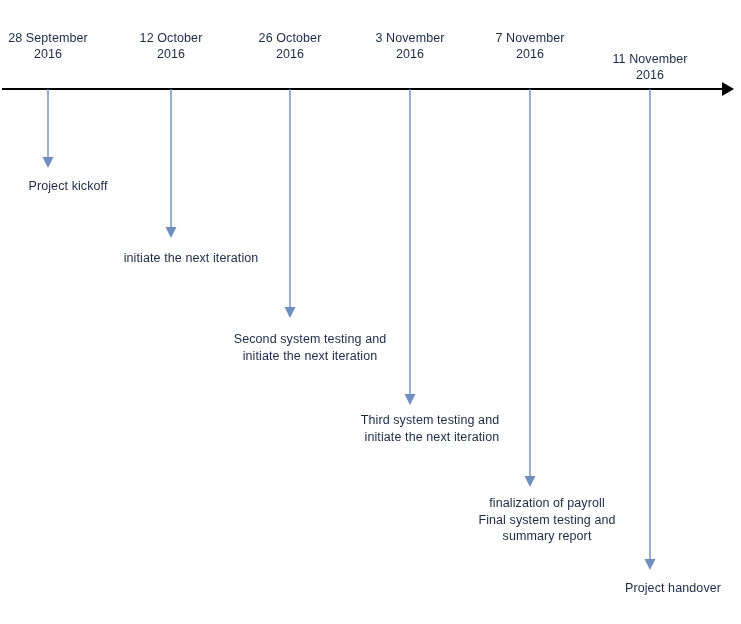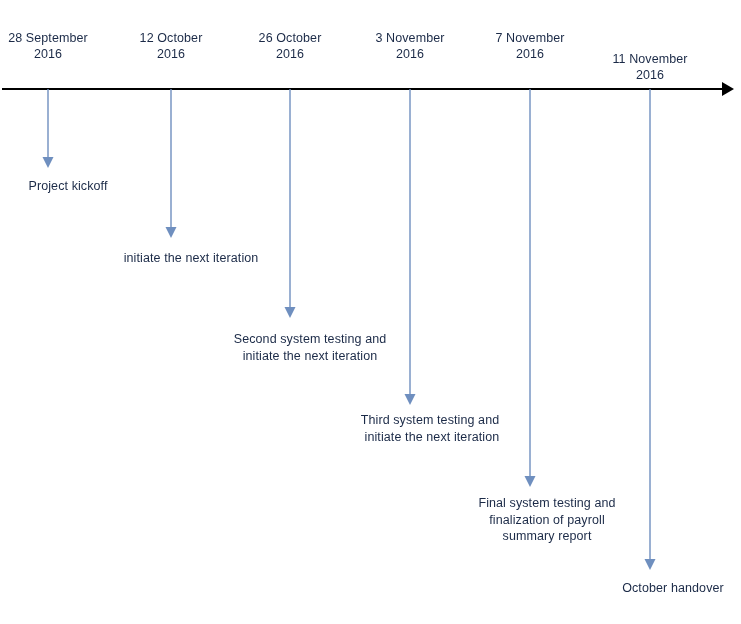--- a/index.html
+++ b/index.html
@@ -122,20 +122,20 @@
     </div>
     <div class="event-label" style="left: 290px; top: 331px; text-align: center;">
       <span class="event-line">Second system testing and</span>
       <span class="event-line">initiate the next iteration</span>
     </div>
     <div class="event-label" style="left: 410px; top: 412px; text-align: right;">
       <span class="event-line">Third system testing and</span>
       <span class="event-line">initiate the next iteration</span>
     </div>
     <div class="event-label" style="left: 527px; top: 495px; text-align: center;">
+      <span class="event-line">finalization of payroll</span>
       <span class="event-line">Final system testing and</span>
-      <span class="event-line">finalization of payroll</span>
       <span class="event-line">summary report</span>
     </div>
     <div class="event-label" style="left: 653px; top: 580px; text-align: center;">
-      <span class="event-line">October handover</span>
+      <span class="event-line">Project handover</span>
     </div>
   </div>
 
 </body></html>

